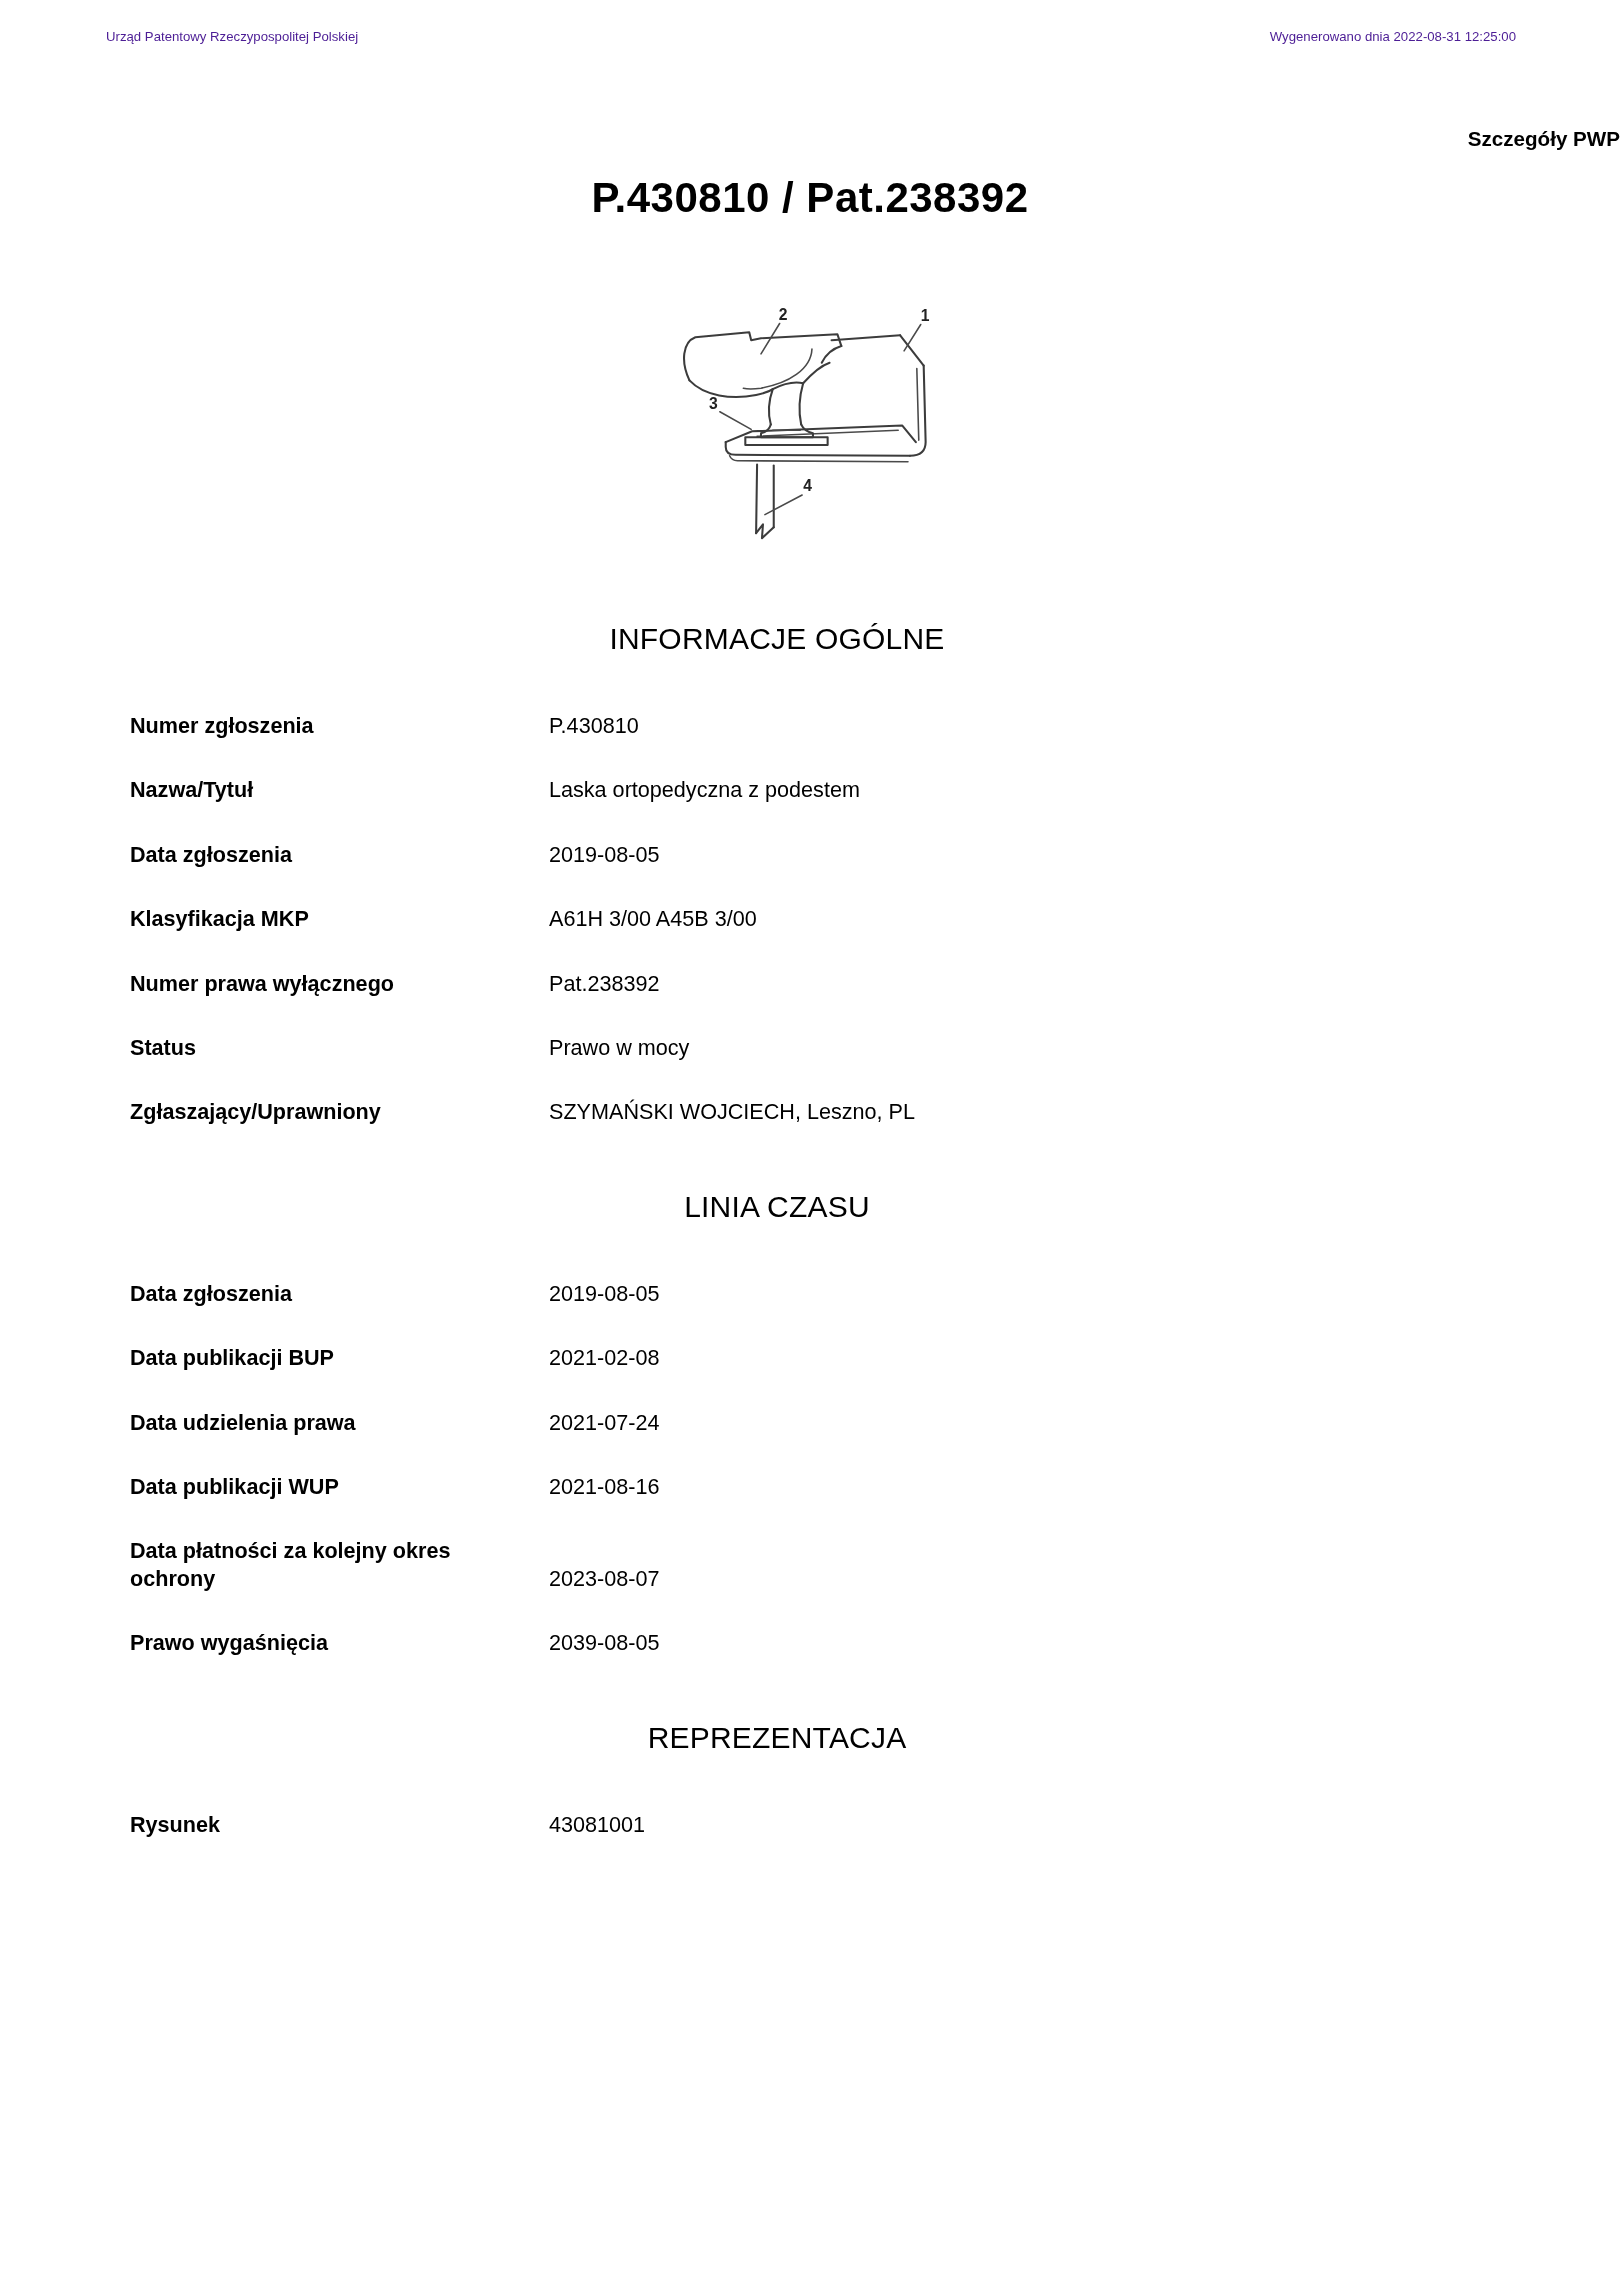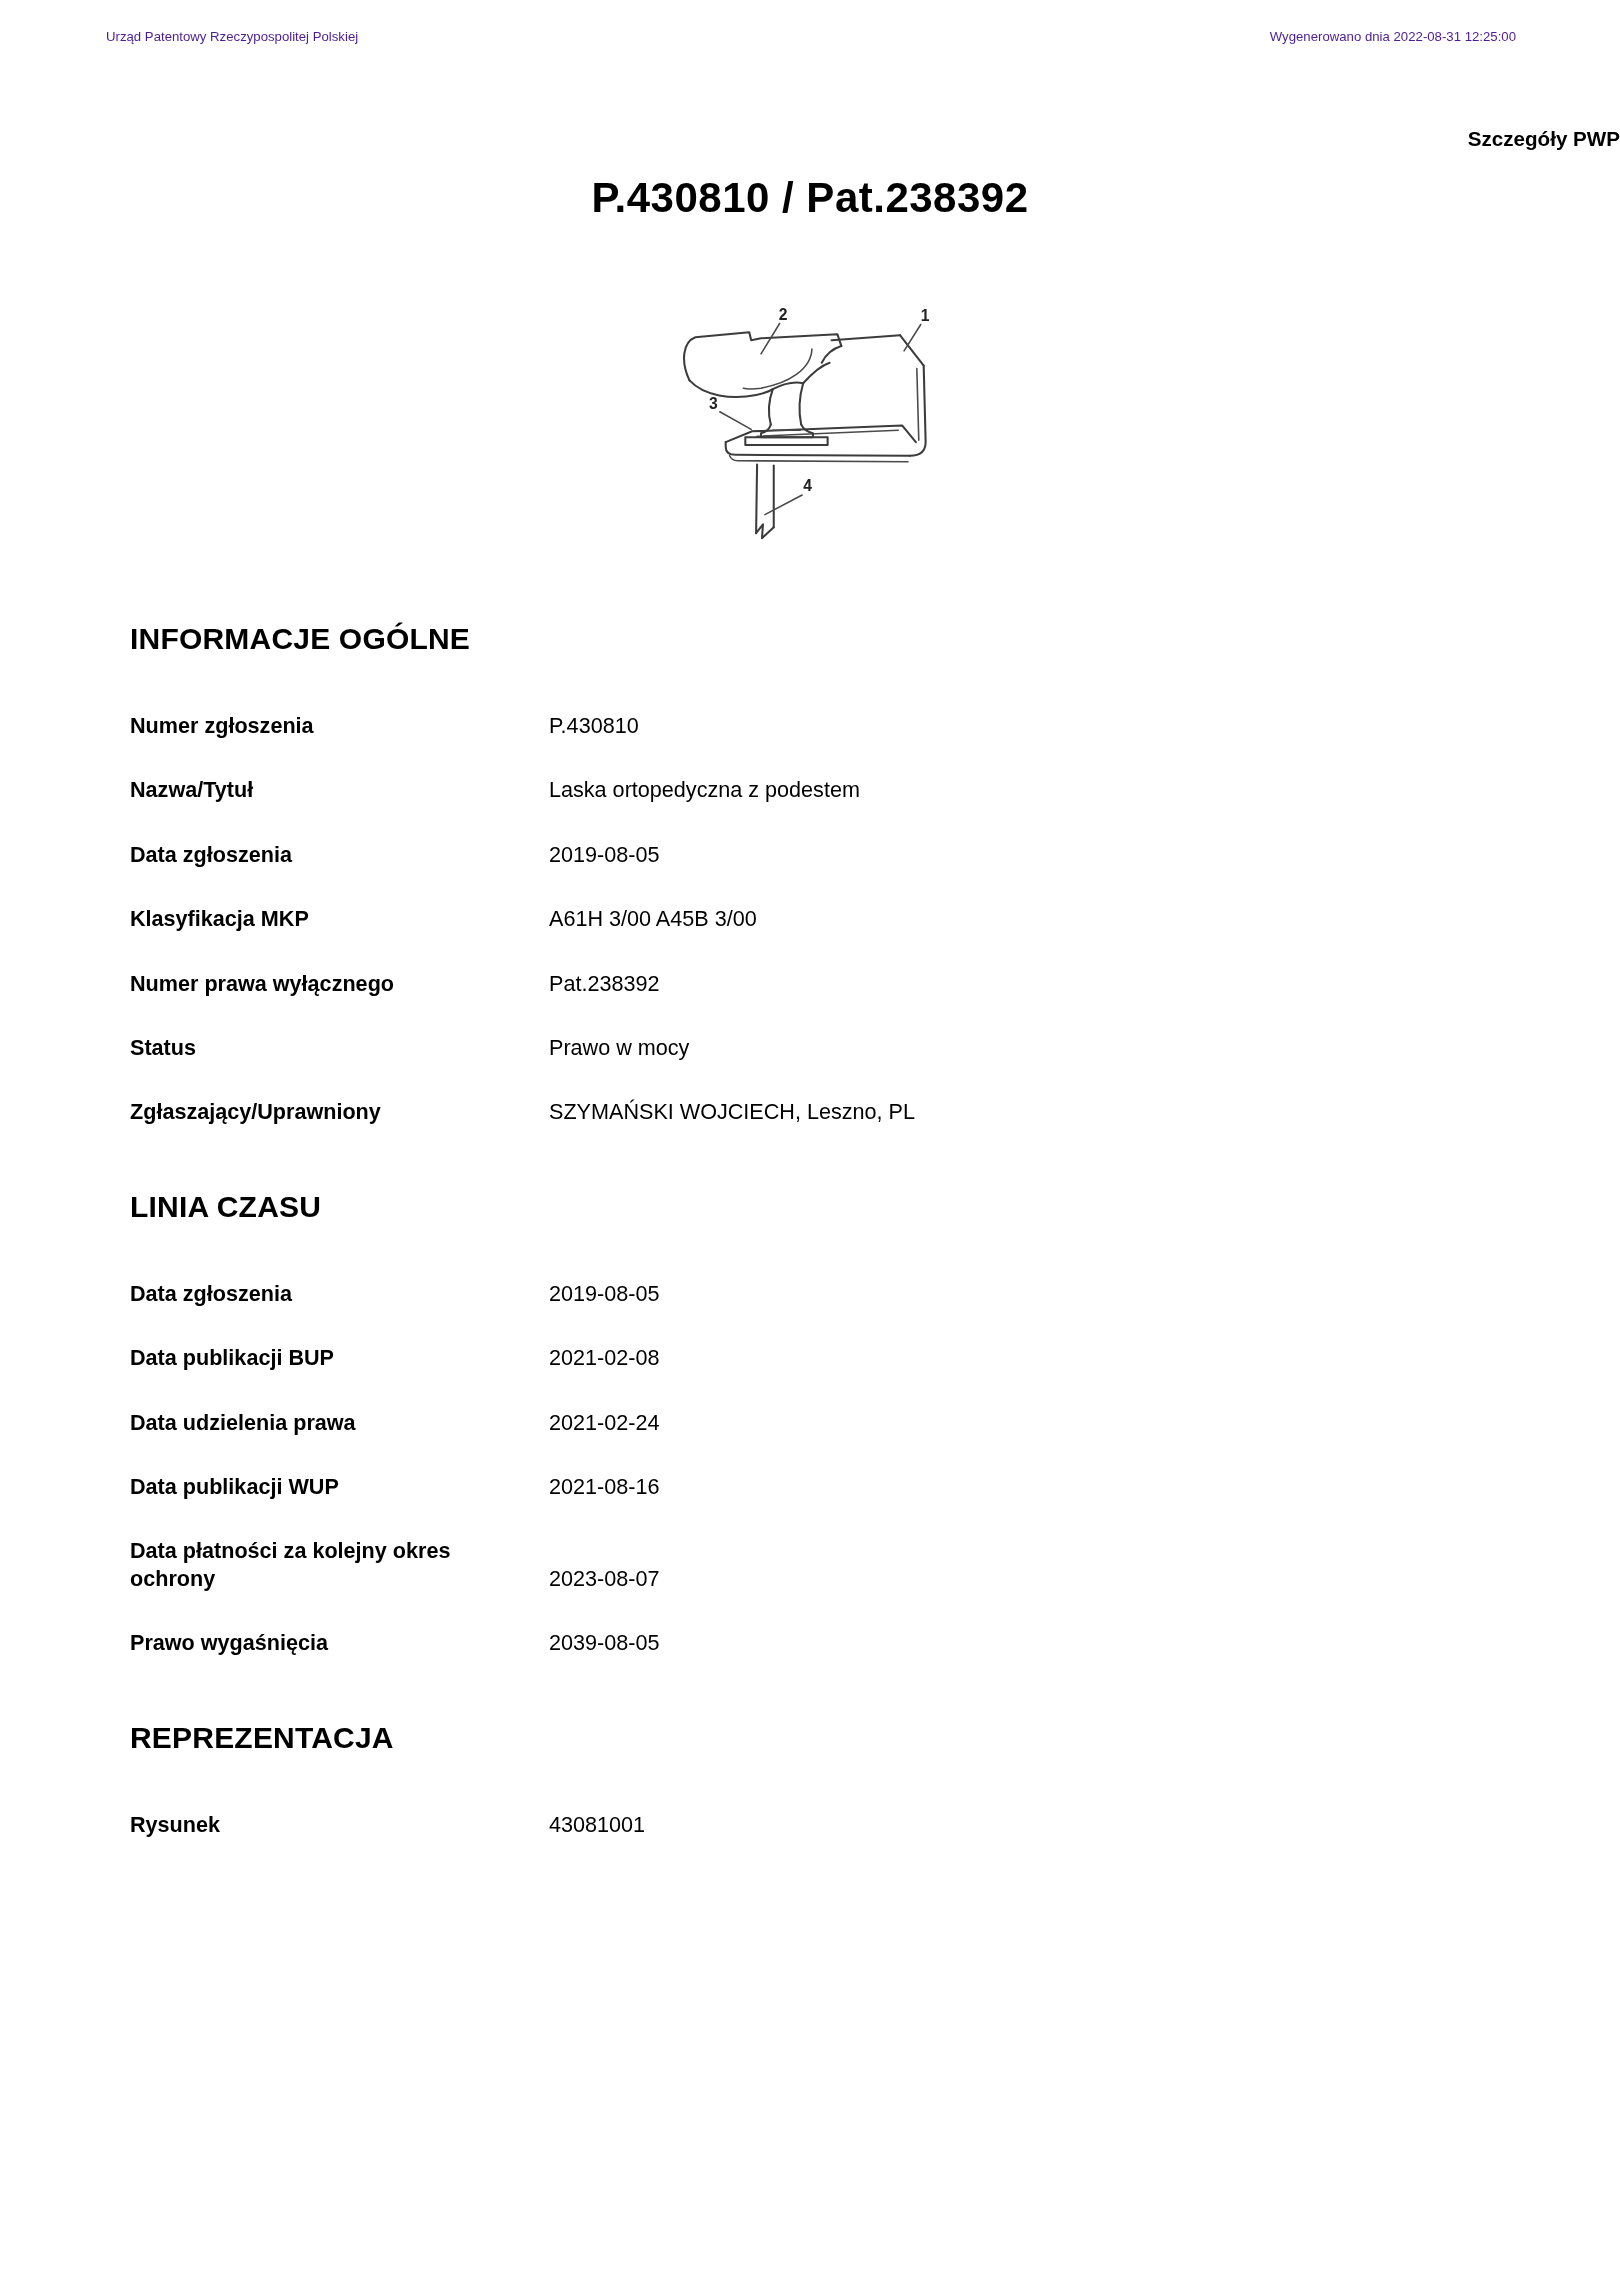--- a/index.html
+++ b/index.html
@@ -18,22 +18,22 @@
                 text-align:center; font-size:42px; font-weight:bold; letter-spacing:0.5px; }
 
   .figure-wrap { position:absolute; top:287px; left:663px; width:294px; height:270px; }
   .figure-wrap svg { display:block; }
   .fig-stroke { fill:none; stroke:#3c3c3c; stroke-width:2.1; stroke-linecap:round; stroke-linejoin:round; }
   .fig-thin   { fill:none; stroke:#4a4a4a; stroke-width:1.6; stroke-linecap:round; }
   .fig-label  { font-family:"Liberation Sans", sans-serif; font-size:16px; font-weight:bold; fill:#222; }
 
   .sections { position:absolute; top:620px; left:130px; width:1294px; }
 
-  .section-heading { font-size:30px; font-weight:bold; line-height:37px;
-                     letter-spacing:0.2px; margin:62px 0 55px 0; }
+  .section-heading { font-size:30px; font-weight:normal; line-height:37px;
+                     letter-spacing:0.2px; margin:62px 0 55px 0;text-align:center; }
   .section:first-child .section-heading { margin-top:0; }
 
   .field-row { display:flex; align-items:flex-end; margin-bottom:37px;
                font-size:21.6px; line-height:27.4px; }
   .field-label { width:419px; flex:0 0 419px; font-weight:bold; padding-right:29px; }
   .field-value { flex:1; font-weight:normal; }
 </style>
 </head>
 <body>
 
@@ -140,21 +140,21 @@
     <div class="field-value">2019-08-05</div>
   </div>
 
   <div class="field-row">
     <div class="field-label">Data publikacji BUP</div>
     <div class="field-value">2021-02-08</div>
   </div>
 
   <div class="field-row">
     <div class="field-label">Data udzielenia prawa</div>
-    <div class="field-value">2021-02-24</div>
+    <div class="field-value">2021-07-24</div>
   </div>
 
   <div class="field-row">
     <div class="field-label">Data publikacji WUP</div>
     <div class="field-value">2021-08-16</div>
   </div>
 
   <div class="field-row">
     <div class="field-label">Data płatności za kolejny okres ochrony</div>
     <div class="field-value">2023-08-07</div>

